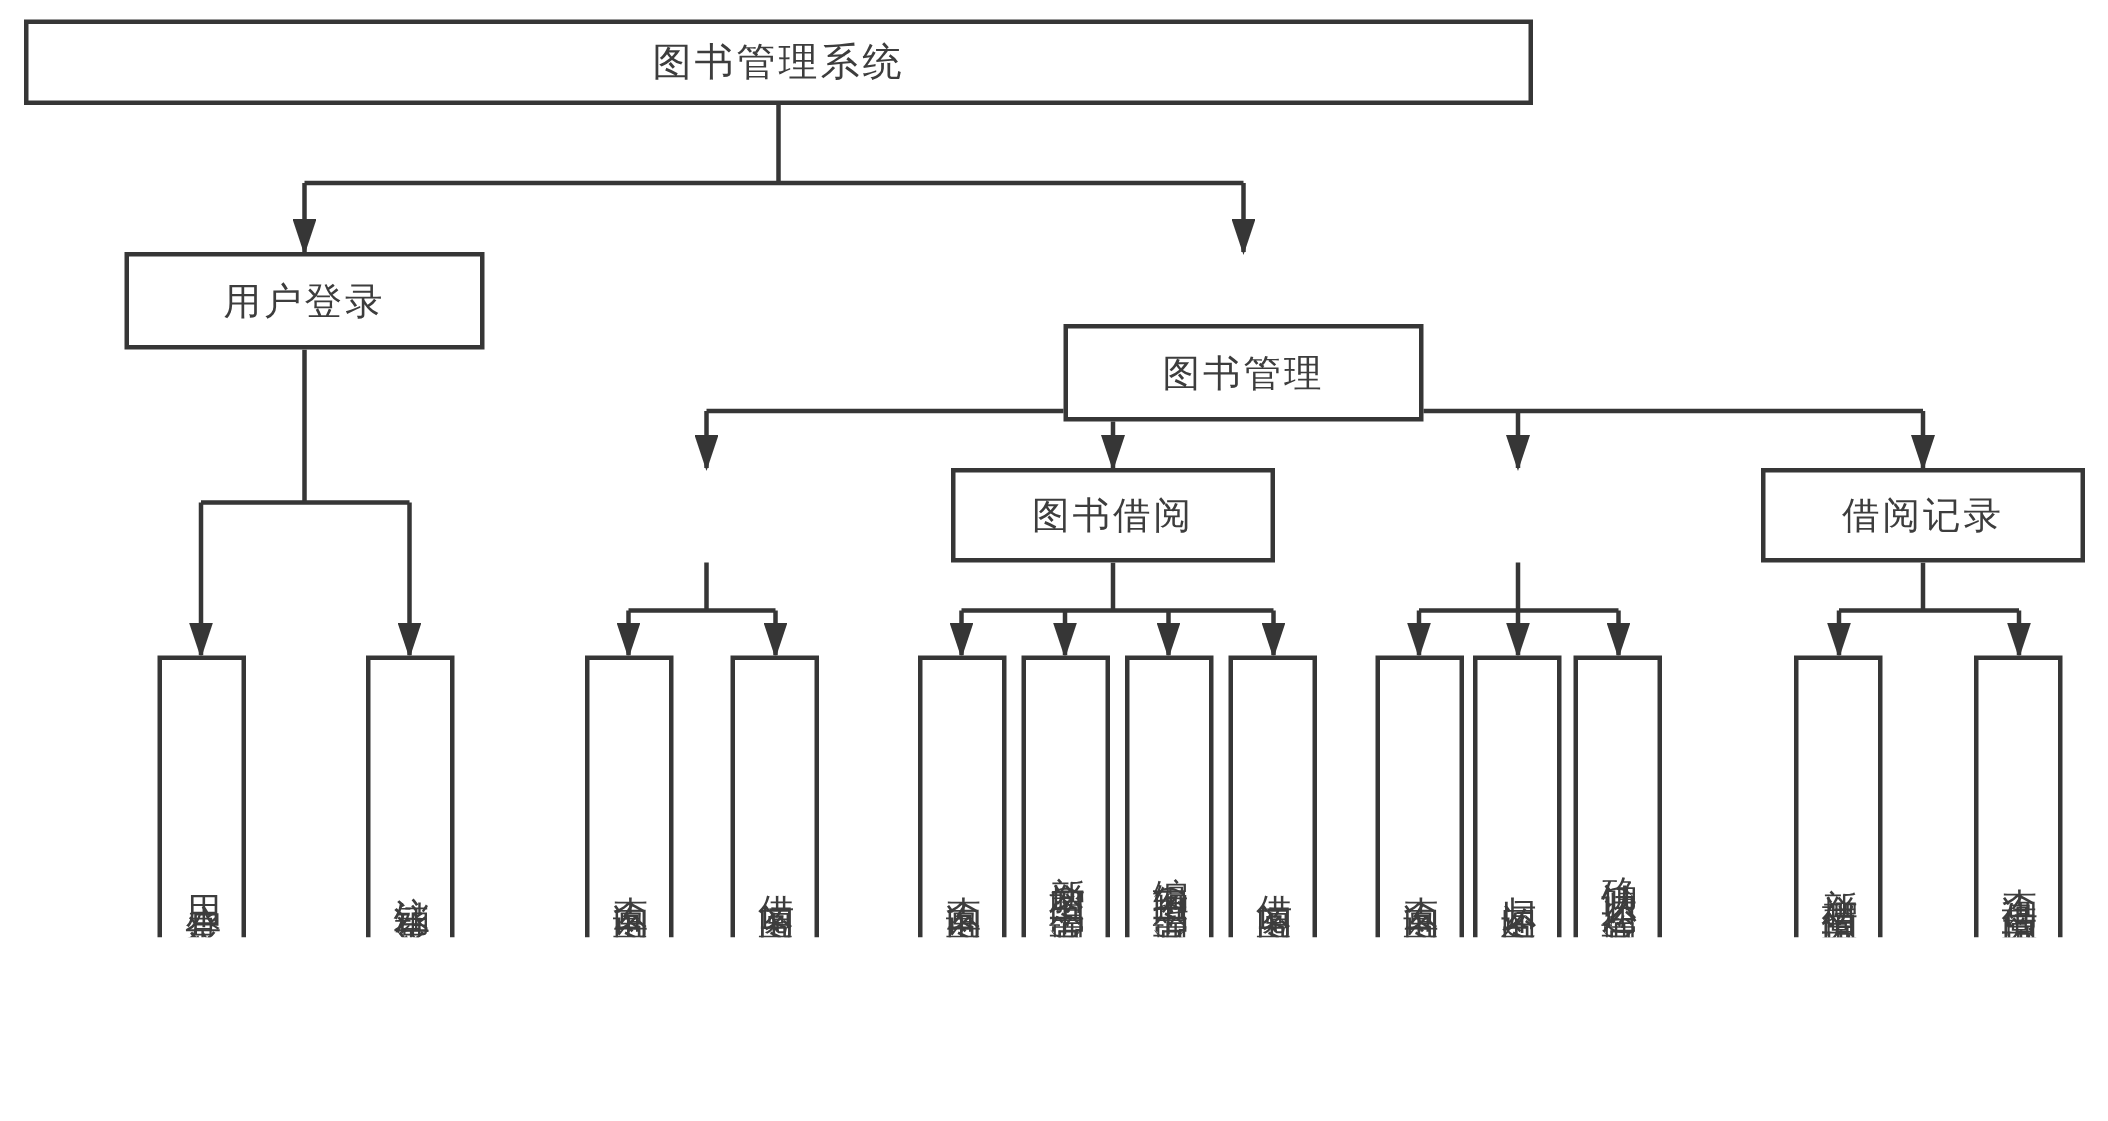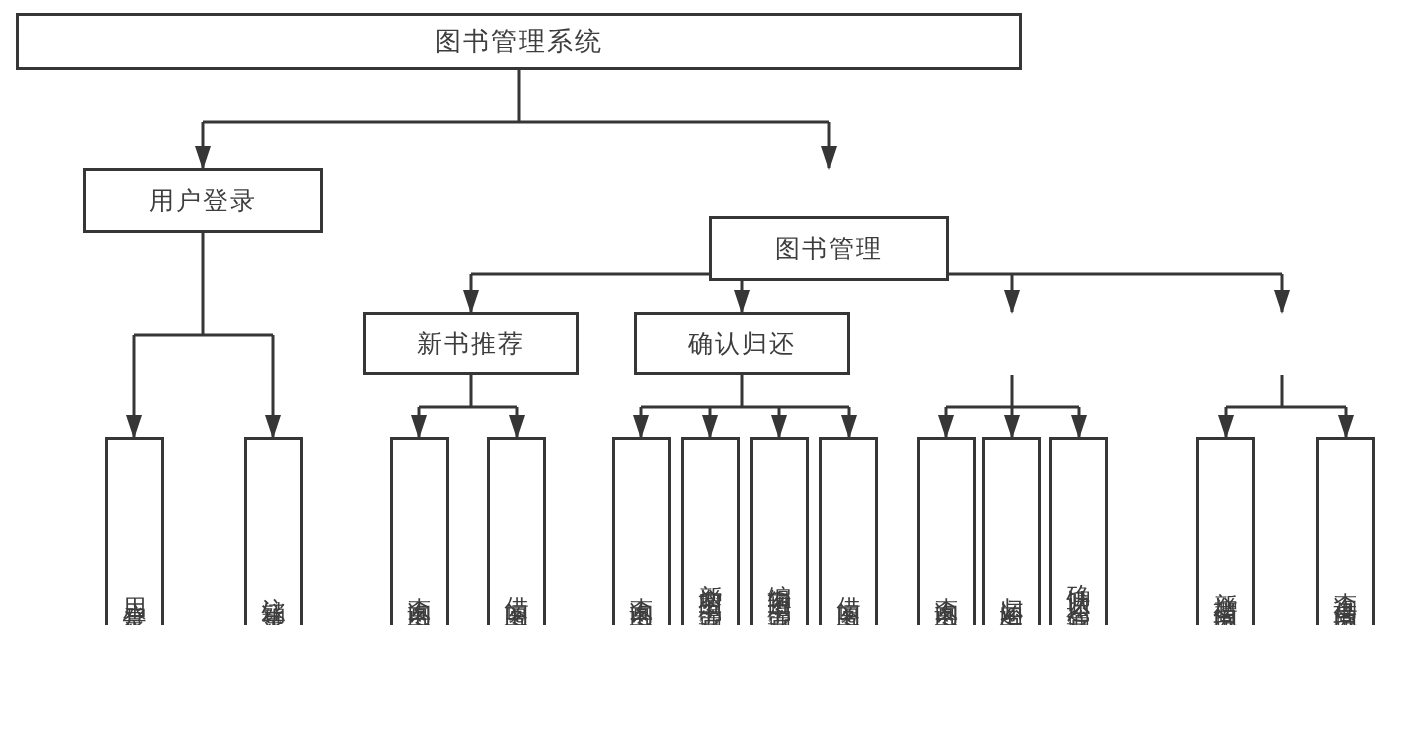--- a/index.html
+++ b/index.html
@@ -90,22 +90,22 @@
     <path marker-end="url(#arrowhead)" d="M1079,407 V437"></path>
     <path marker-end="url(#arrowhead)" d="M1226,407 V437"></path>
     <path marker-end="url(#arrowhead)" d="M1346,407 V437"></path>
   </svg>
 
   <div class="node h root" style="left:16px; top:13px; width:1006px; height:57px;">图书管理系统</div>
 
   <div class="node h" style="left:83px; top:168px; width:240px; height:65px;">用户登录</div>
   <div class="node h" style="left:709px; top:168px; width:240px; height:65px;margin-top:48px;">图书管理</div>
 
-  <div class="node h" style="left:363px; top:312px; width:216px; height:63px;">新书推荐</div>
-  <div class="node h" style="left:634px; top:312px; width:216px; height:63px;">确认归还</div>
+  <div class="node h" style="left:634px; top:312px; width:216px; height:63px;">图书借阅</div>
+  <div class="node h" style="left:1174px; top:312px; width:216px; height:63px;">借阅记录</div>
 
   <div class="node v" style="left:105px; top:437px; width:59px; height:301px;">用户登录</div>
   <div class="node v" style="left:244px; top:437px; width:59px; height:301px;">注销登录</div>
 
   <div class="node v" style="left:390px; top:437px; width:59px; height:301px;">查询图书</div>
   <div class="node v" style="left:487px; top:437px; width:59px; height:301px;">借阅图书</div>
 
   <div class="node v" style="left:612px; top:437px; width:59px; height:301px;">查询图书</div>
   <div class="node v" style="left:681px; top:437px; width:59px; height:301px;">新增图书（管理员）</div>
   <div class="node v" style="left:750px; top:437px; width:59px; height:301px;">编辑图书（管理员）</div>

